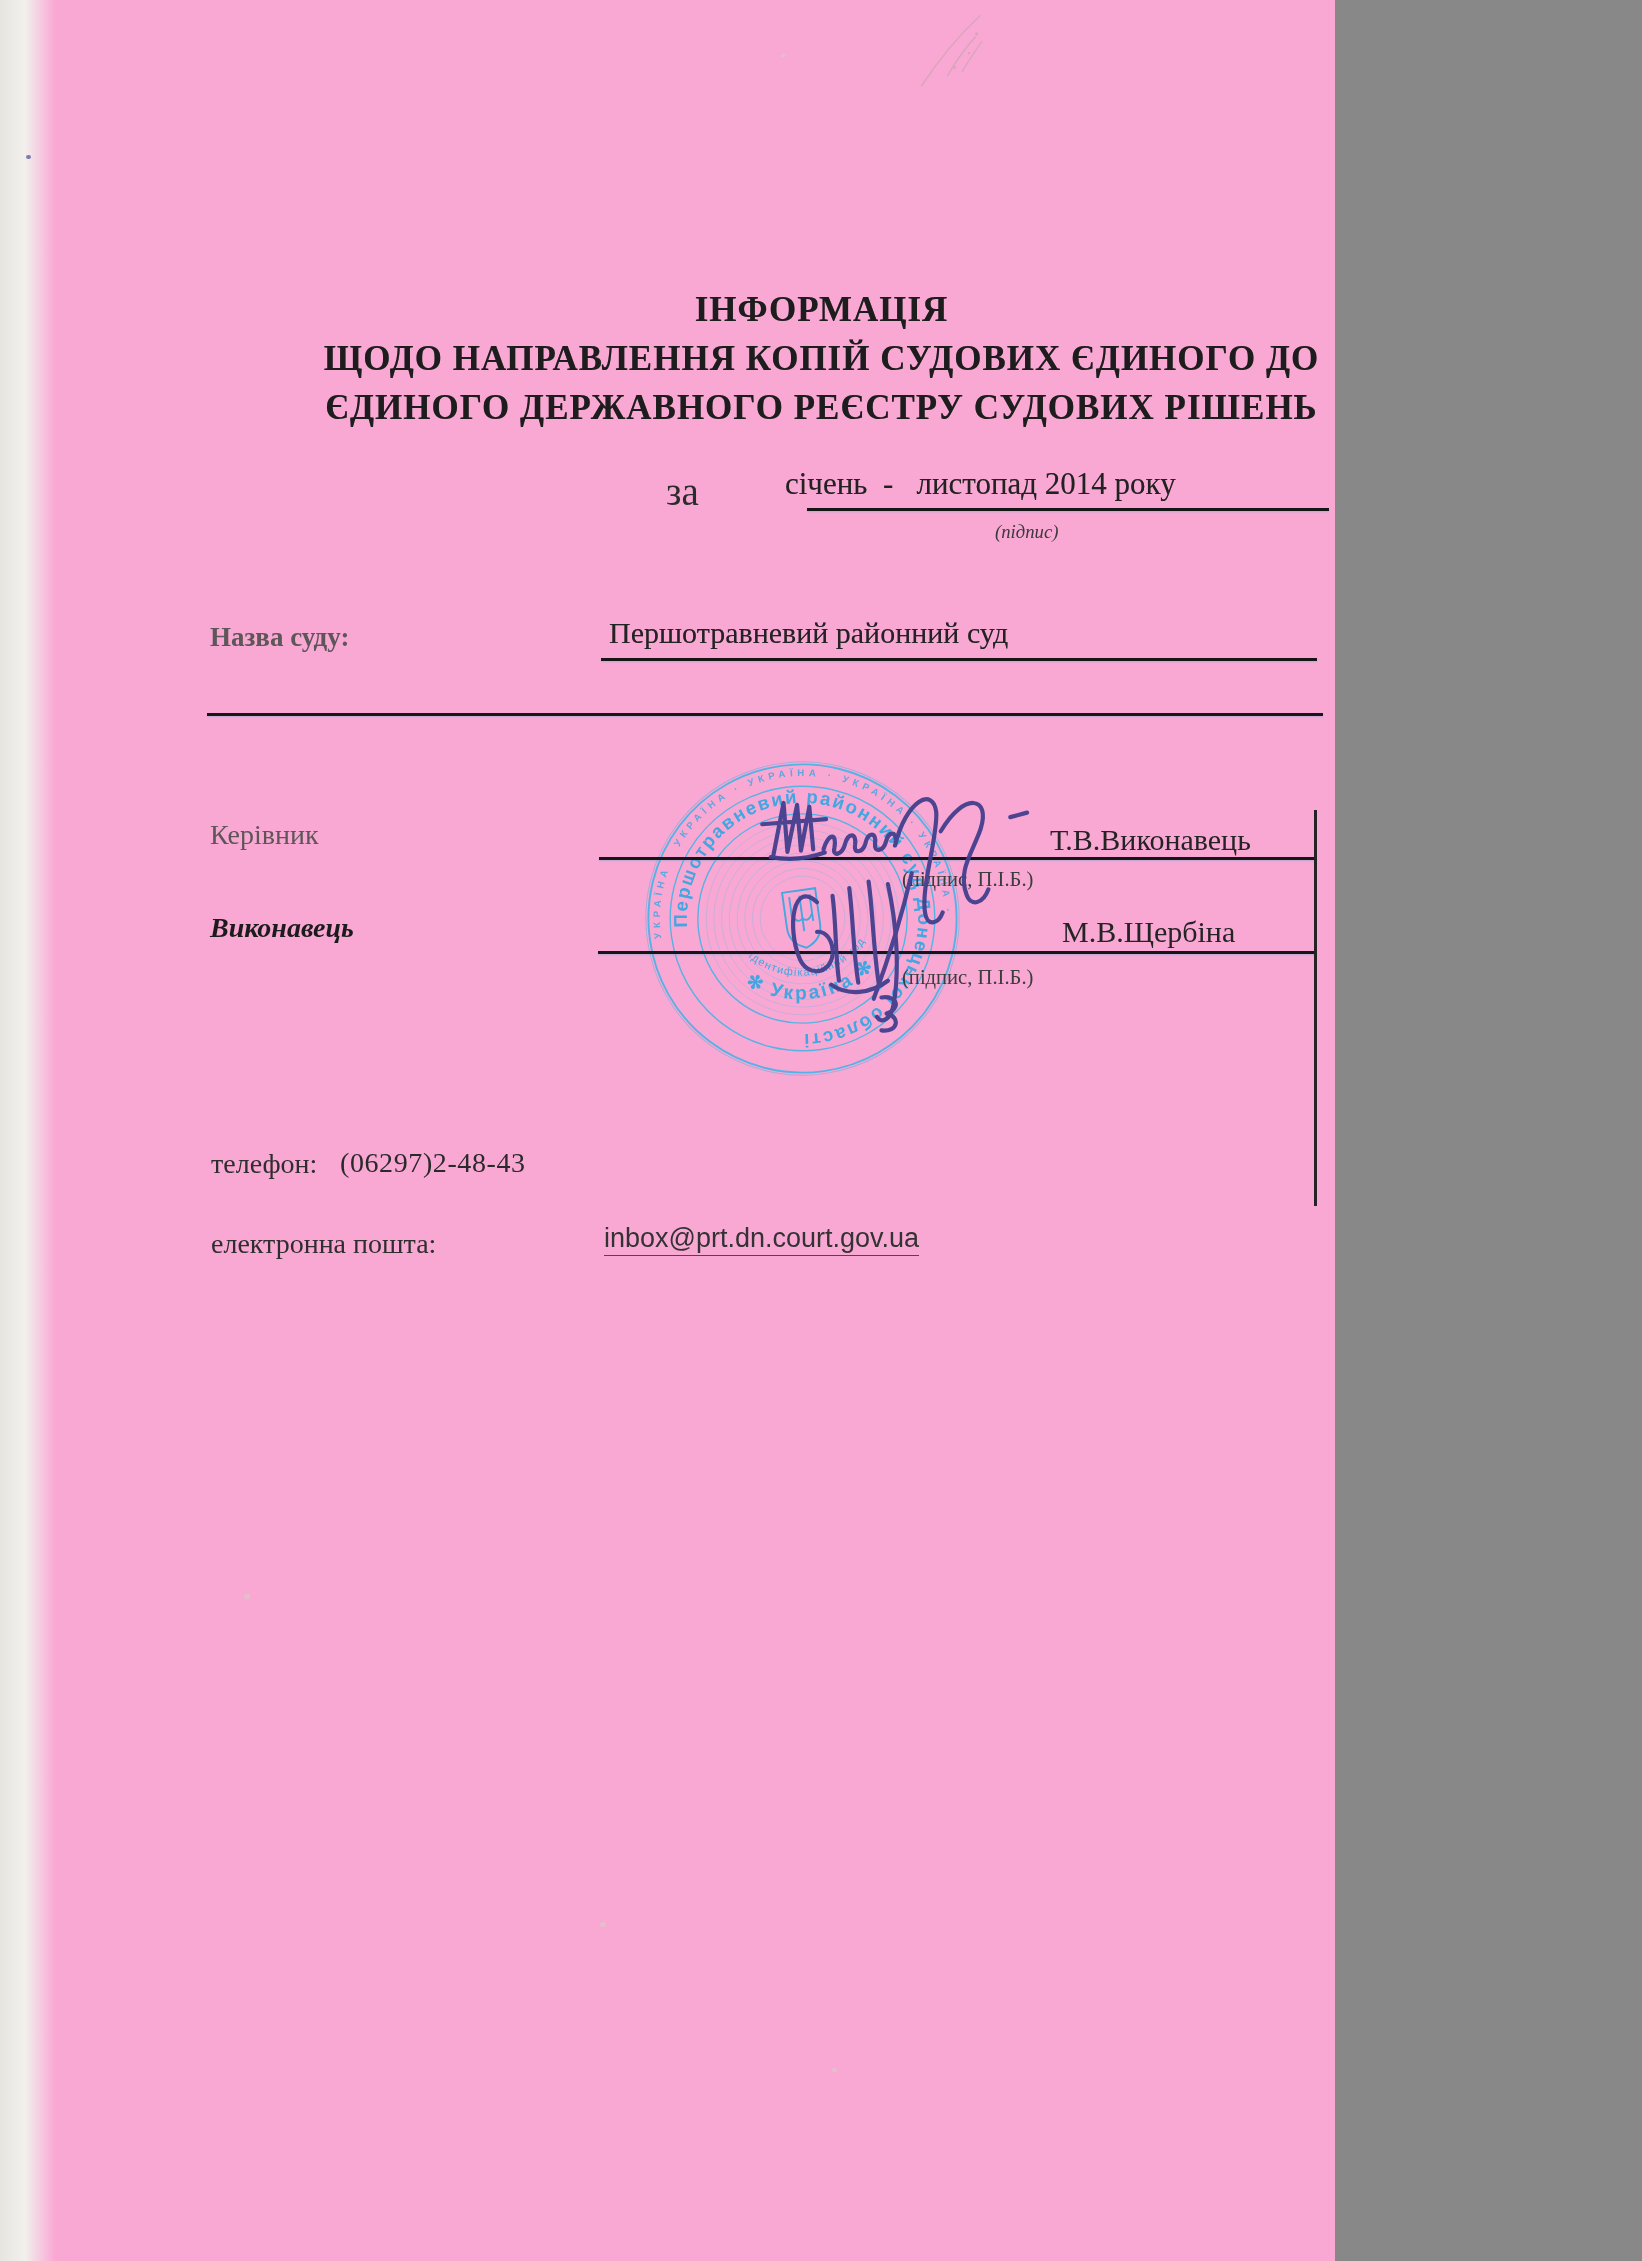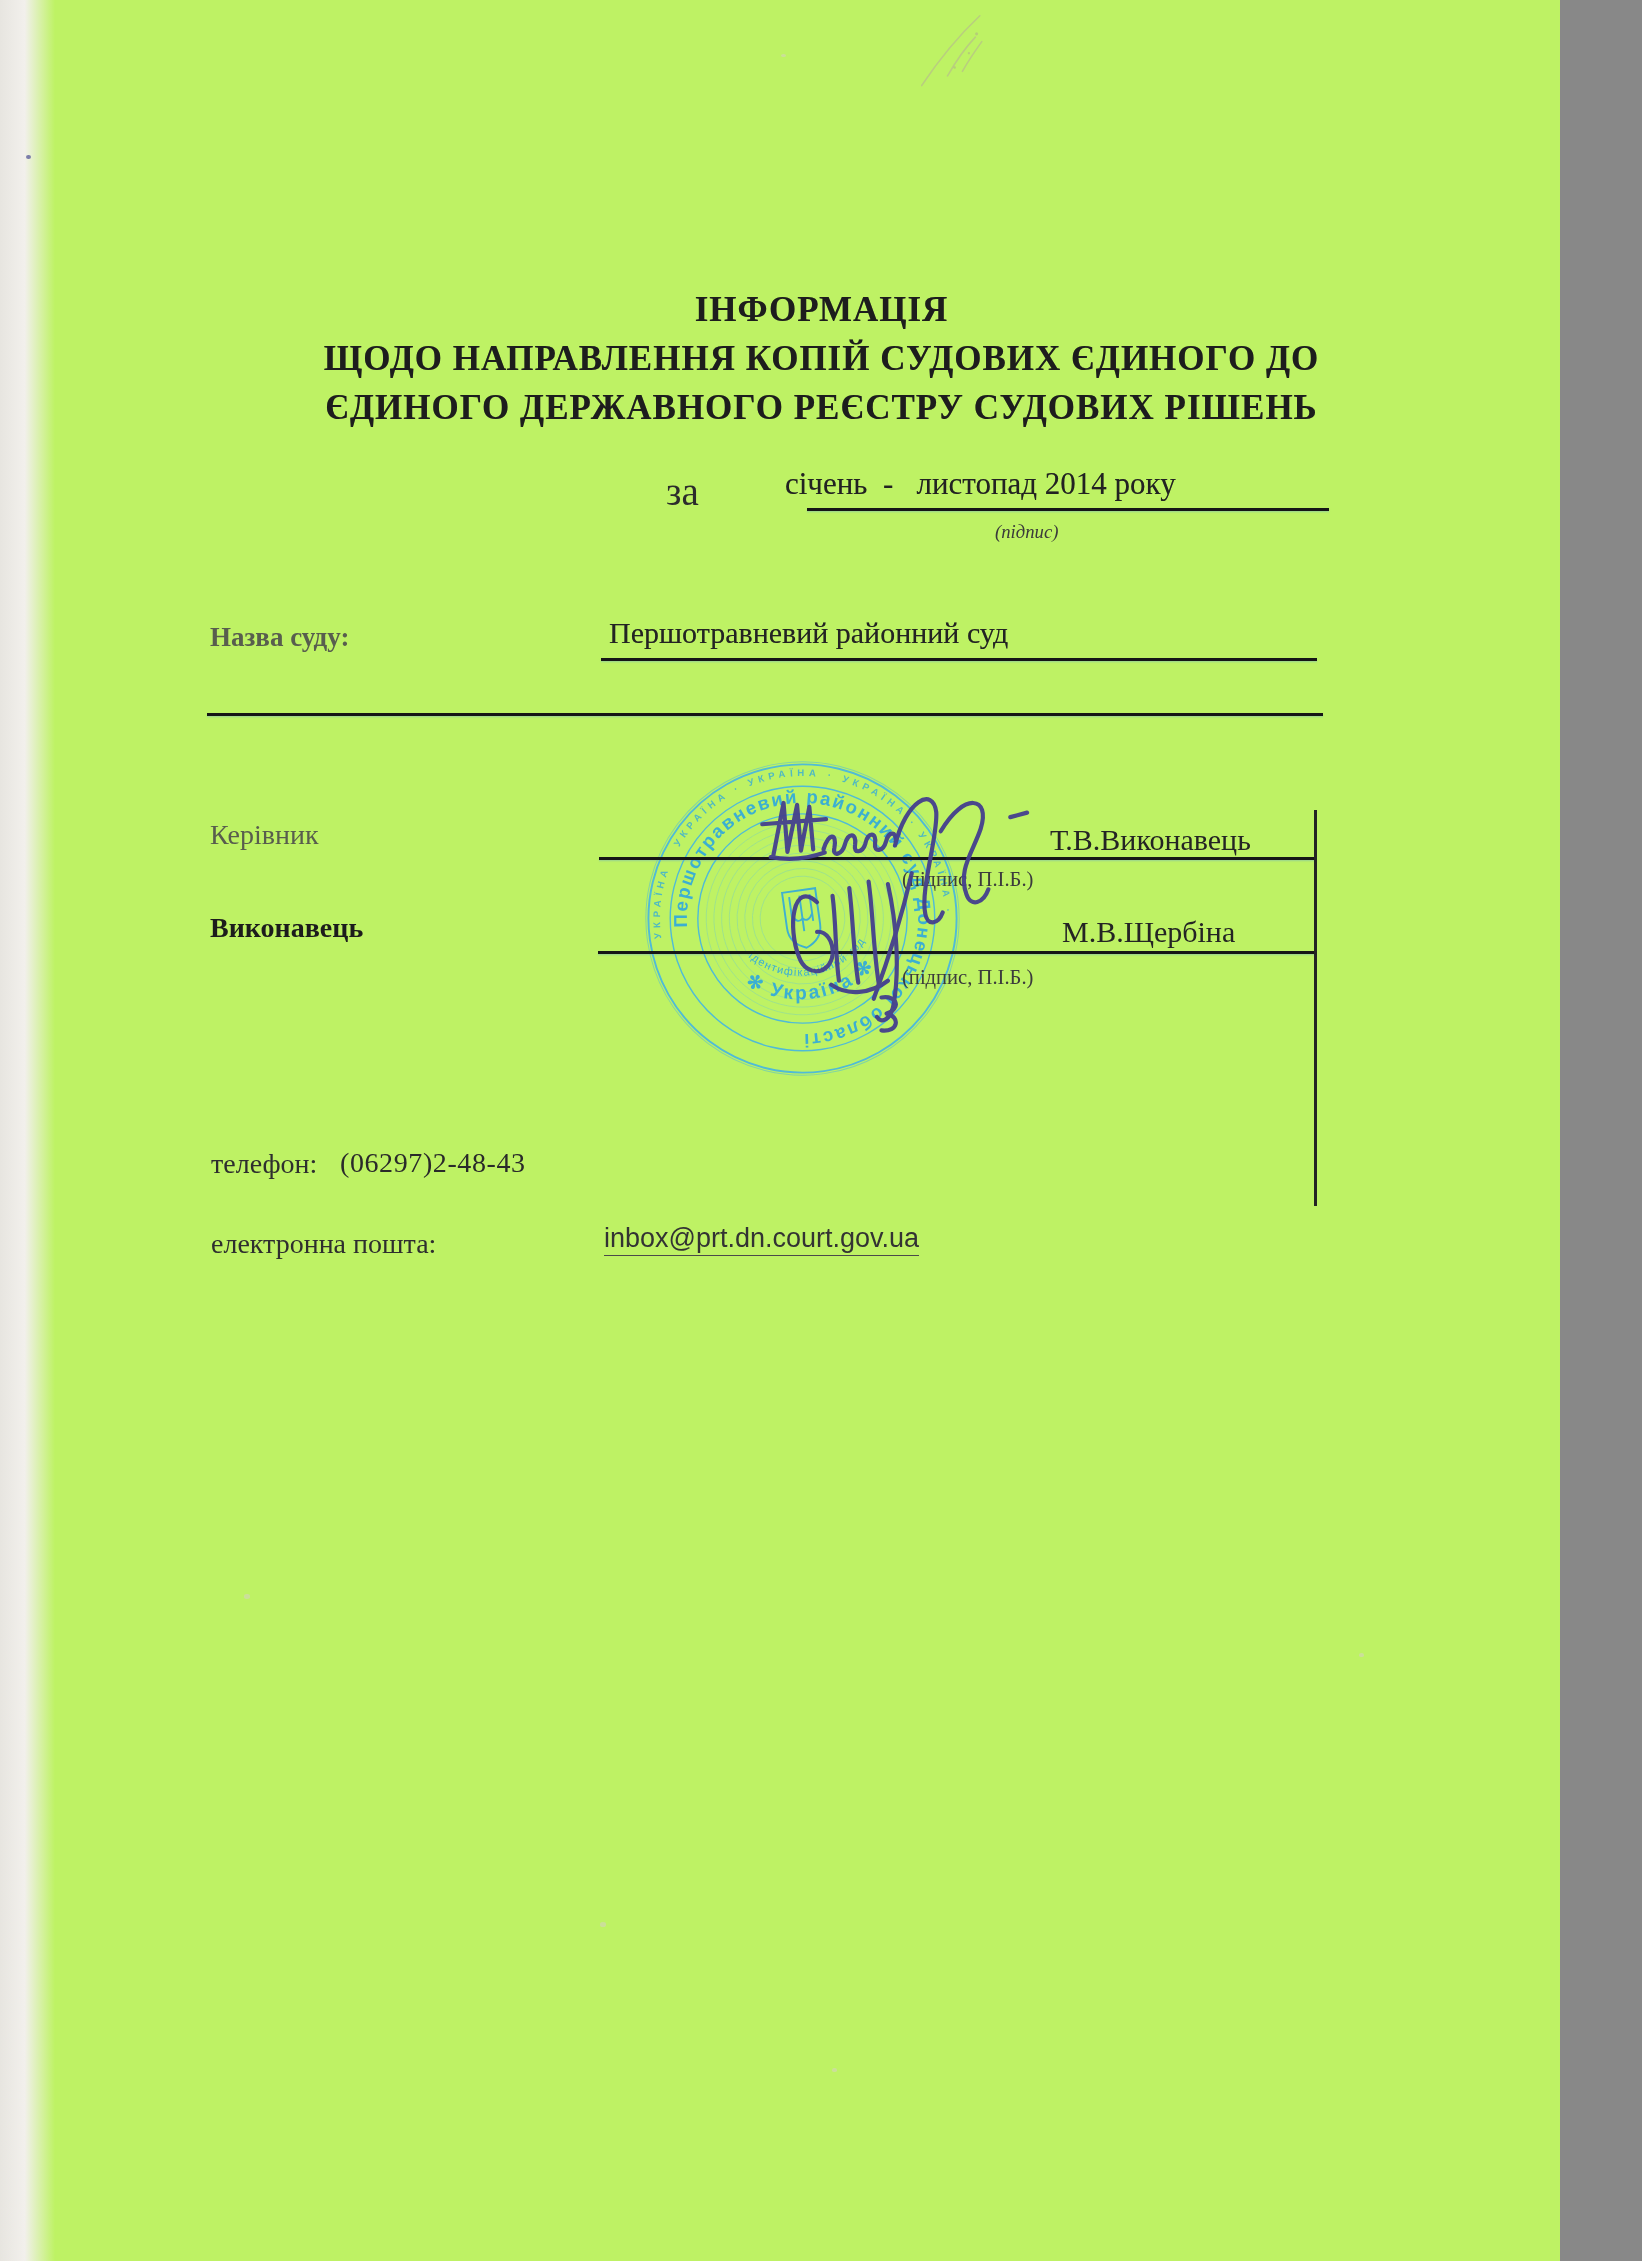--- a/index.html
+++ b/index.html
@@ -1,19 +1,19 @@
 <!DOCTYPE html>
 <html style="font-size:10.3px"><head>
 <meta charset="utf-8">
 <style>
   html,body{margin:0;padding:0;background:#888;}
   #page{
     position:relative;
-    width:1560px;height:2261px;
-    background:#bef264;
+    width:1335px;height:2261px;
+    background:#f9a8d4;
     overflow:hidden;
     font-family:"Liberation Serif","DejaVu Serif",serif;
     color:#262626;
   }
   .abs{position:absolute;}
   
   .edge-strip{
     position:absolute;left:0;top:0;width:55px;height:2261px;
     background:linear-gradient(to right,#e7e5e0 0%,#f2f0ec 45%,rgba(252,251,248,0) 100%);
   }
@@ -34,21 +34,21 @@
   
   .court-label{left:210px;top:622px;font-size:27px;color:#4e4e4c;opacity:.9;font-weight:bold;}
   .court-value{left:584px;top:616px;font-size:30px;color:#232323;text-shadow:0 0 0.6px rgba(30,30,30,.4);margin-left:25px;}
   .court-rule{left:601px;top:658px;width:716px;height:2.6px;}
   .full-rule{left:207px;top:713px;width:1116px;height:3.2px;}
   
   .role-1{left:210px;top:819px;font-size:28px;color:#4d4d4b;opacity:.9;}
   .name-1{left:1050px;top:823px;font-size:30px;color:#242424;}
   .sig-rule-1{left:599px;top:857px;width:716px;height:2.6px;}
   .cap-1{left:902px;top:868px;font-size:20.6px;color:#3c3c3c;}
-  .role-2{left:210px;top:912px;font-size:28px;font-weight:700;color:#1c1c1c;}
+  .role-2{left:210px;top:912px;font-size:28px;font-weight:700;color:#1c1c1c;font-style:italic;}
   .name-2{left:1062px;top:915px;font-size:30px;color:#242424;}
   .sig-rule-2{left:598px;top:951px;width:718px;height:2.6px;}
   .cap-2{left:902px;top:966px;font-size:20.6px;color:#3c3c3c;}
   .vline{left:1314px;top:810px;width:2.6px;height:396px;background:#242424;}
   
   .phone-label{left:211px;top:1148px;font-size:28px;color:#2e2e2e;}
   .phone-value{left:340px;top:1147px;font-size:28px;color:#2a2a2a;letter-spacing:0.6px;}
   .email-label{left:211px;top:1228px;font-size:28px;color:#2e2e2e;}
   .email-value{
     left:604px;top:1223px;

